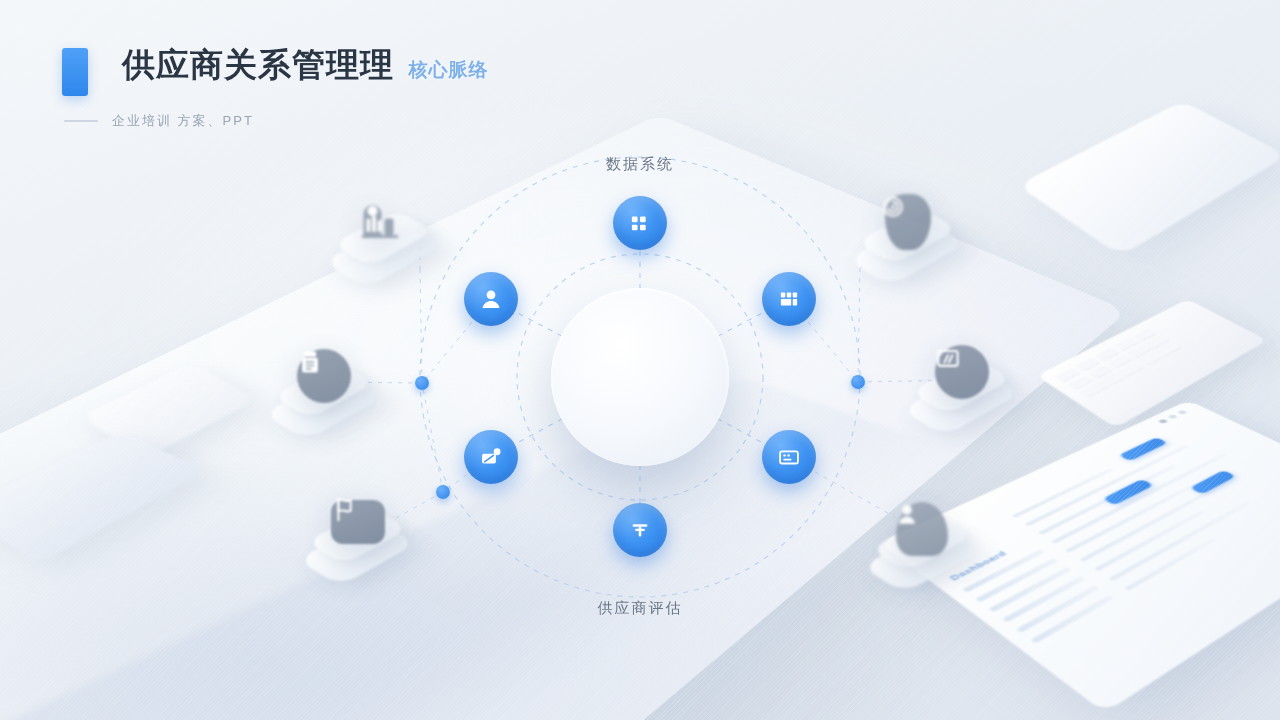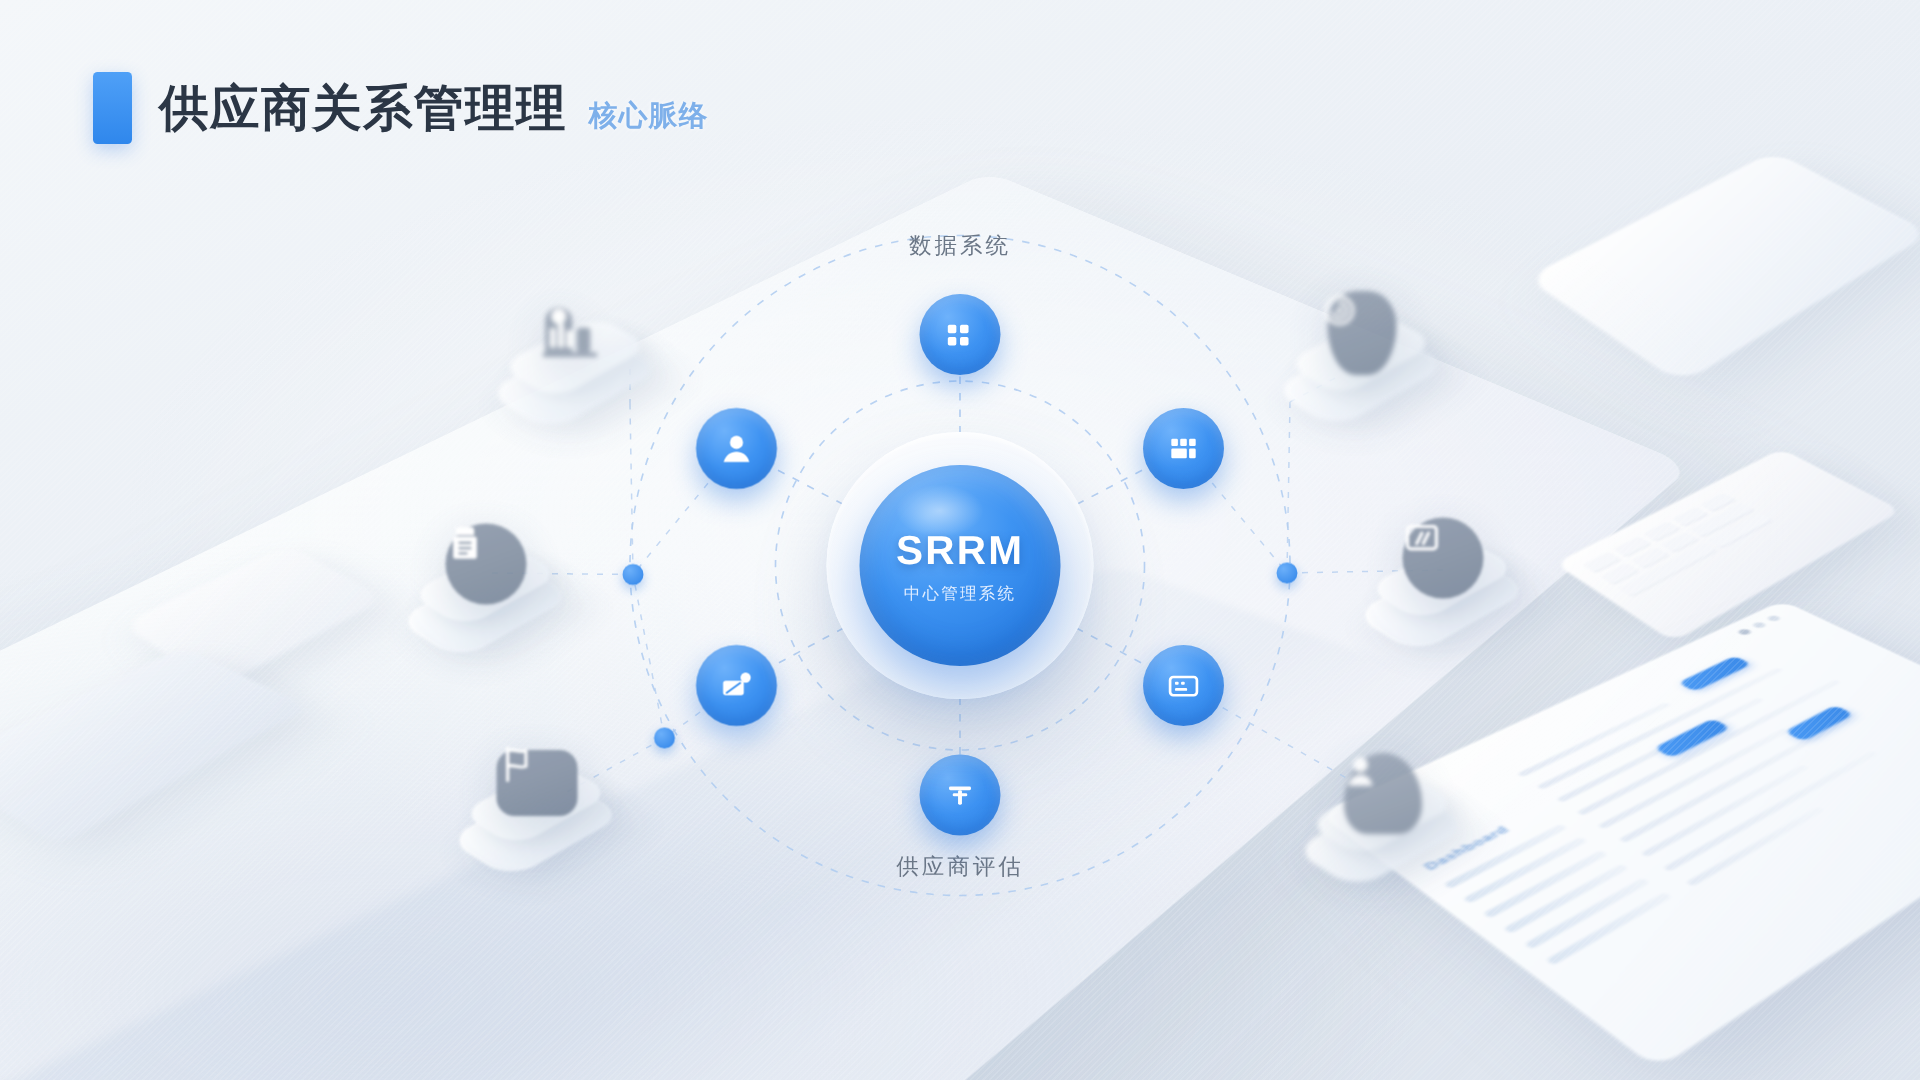--- a/index.html
+++ b/index.html
@@ -114,21 +114,21 @@
     position: absolute; border-radius: 7px;
     background: linear-gradient(135deg, #4a9af5, #3b8ae8);
     box-shadow: 0 3px 8px rgba(60,130,230,.35);
   }
   .dots-tl { position: absolute; right: 22px; top: 12px; display: flex; gap: 7px; }
   .dots-tl i { width: 9px; height: 9px; border-radius: 50%; background: #d6dfeb; display: block; }
   .dots-tl i:nth-child(1) { background: #b9c5d6; }
 
   
   .header { position: absolute; left: 62px; top: 48px; z-index: 30; }
-  .title-row { display: flex; align-items: center; gap: 18px; }
+  .title-row { display: flex; gap: 34px; }
   .accent-bar {
     width: 26px; height: 48px; border-radius: 3px;
     background: linear-gradient(180deg, #4fa0f7, #2f87ec);
     box-shadow: 0 4px 12px rgba(60,130,230,.30);
   }
   .title-main {
     font-size: 33px; font-weight: 700; color: #2b3645; letter-spacing: 1px;
     line-height: 1;
   }
   .title-accent {
@@ -313,20 +313,24 @@
   <div class="noise"></div>
 </div>
 
 <div class="header">
   <div class="title-row">
     <div class="accent-bar"></div>
     <div>
       <span class="title-main">供应商关系管理理</span>
       <span class="title-accent">核心脈络</span>
     </div>
+  </div>
+  <div class="sub-row">
+    <div class="sub-line"></div>
+    <div class="subtitle">企业培训 方案、PPT</div>
   </div>
 </div>
 
 <div class="hub">
 
   <svg width="1280" height="720">
     <g stroke="#aecbf0" stroke-width="1.1" fill="none" stroke-dasharray="5 6" opacity=".85">
       <circle cx="640" cy="377" r="123"></circle>
       <circle cx="640" cy="377" r="220"></circle>
     </g>
@@ -348,21 +352,21 @@
       <line x1="858" y1="382" x2="860" y2="268"></line>
       <line x1="860" y1="268" x2="894" y2="250"></line>
       <line x1="789" y1="457" x2="900" y2="520"></line>
       <line x1="789" y1="299" x2="858" y2="382"></line>
       <line x1="491" y1="299" x2="422" y2="383"></line>
       <line x1="491" y1="457" x2="443" y2="492"></line>
     </g>
   </svg>
 
   <div class="label" style="left:640px;top:164px;">数据系统</div>
-  <div class="label" style="left:640px;top:578px;">供应商评估</div>
+  <div class="label" style="left:640px;top:608px;">供应商评估</div>
 
   <div class="sat softer" style="left:384px;top:230px;">
     <div class="pedestal"></div>
       <div class="pedestal2"></div>
     <div class="glyph">
       <svg viewBox="0 0 32 32" style="width:48px;height:48px;">
         <path d="M4 26h24v2H4z" fill="#8e9aab"></path>
         <path d="M5 12a6 6 0 0 1 12 0v14H5z" fill="#8e9aab"></path>
         <rect x="19" y="15" width="6" height="11" rx="1.5" fill="#8e9aab"></rect>
         <circle cx="11" cy="10" r="3.4" fill="#fff"></circle>
@@ -502,18 +506,14 @@
       <g fill="#fff">
         <rect x="7" y="9" width="18" height="3" rx="1.2"></rect>
         <rect x="10" y="14.5" width="12" height="2.6" rx="1.2"></rect>
         <rect x="14.4" y="12" width="3.2" height="12" rx="1.2"></rect>
       </g>
     </svg>
   </div>
 
   <div class="core">
     <div class="core-halo"></div>
-    <div class="core-ball">
-      <div class="core-title">SRRM</div>
-      <div class="core-sub">中心管理系统</div>
-    </div>
   </div>
 </div>
 
 </body></html>

